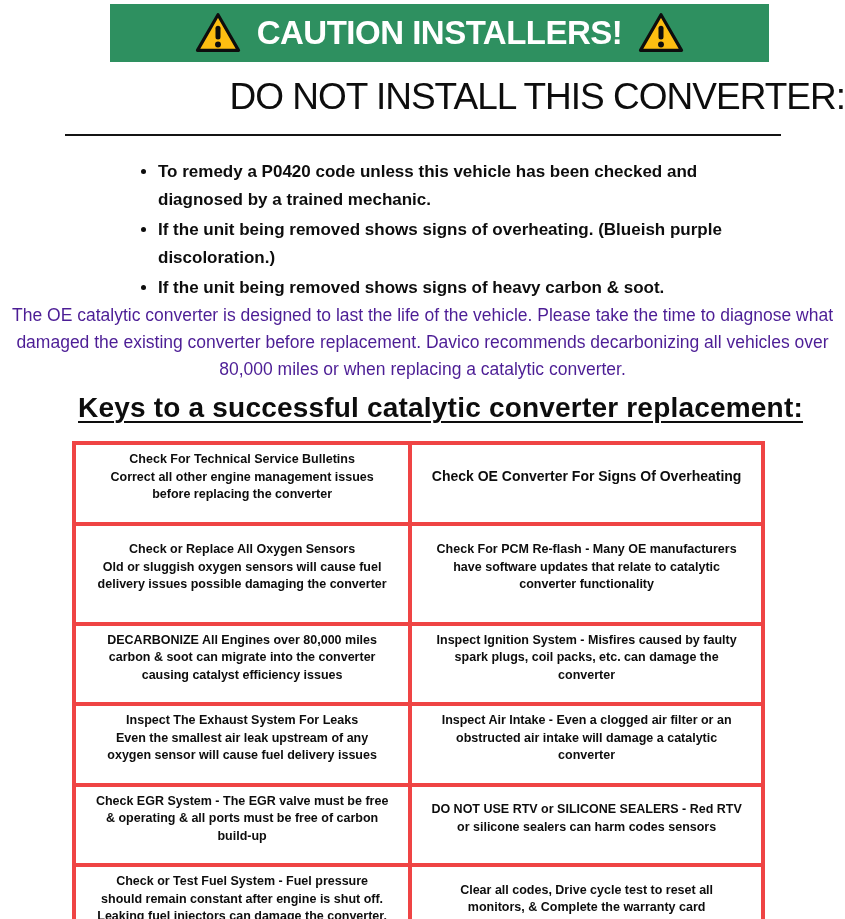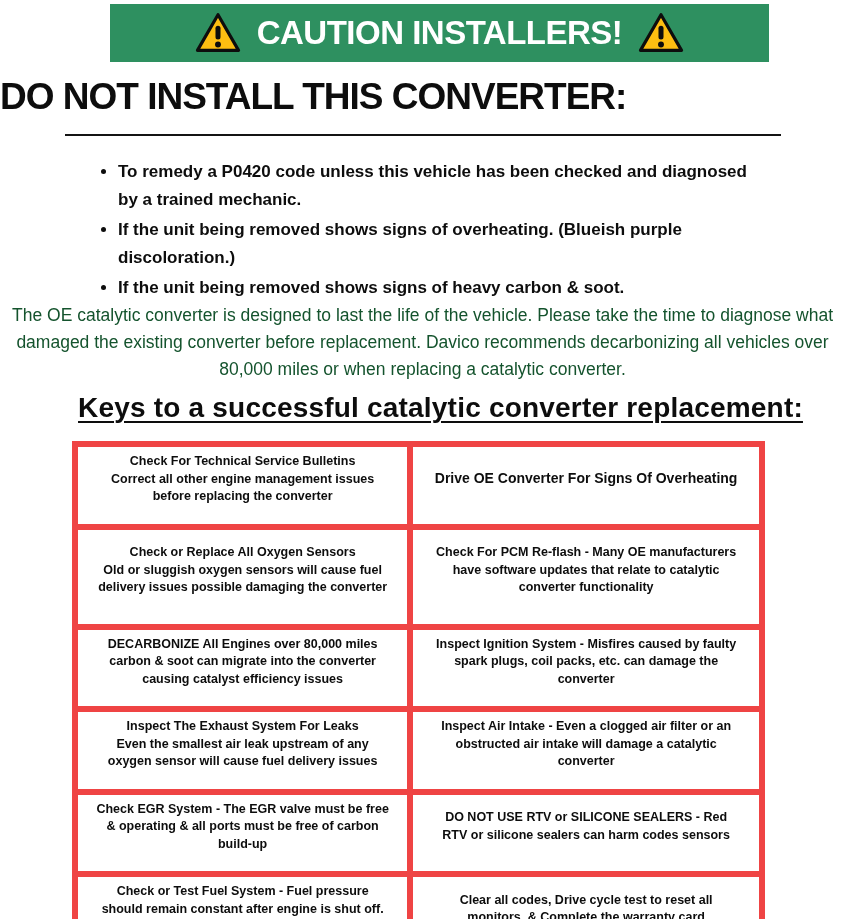--- a/index.html
+++ b/index.html
@@ -26,54 +26,54 @@
     font-weight: 800;
     letter-spacing: -0.5px;
     white-space: nowrap;
   }
   .tri-icon { width: 46px; height: 42px; display: block; }
 
   
   .headline {
     position: absolute;
     top: 76px; left: 0; width: 100%;
-    text-align: left;
+    text-align: right;
     font-size: 37px;
-    font-weight: 700;
+    font-weight: 400;
     letter-spacing: -1px;
   }
 
   .divider {
     position: absolute;
     top: 134px; left: 65px;
     width: 716px; height: 0;
     border-top: 2px solid #141414;
   }
 
   
   .warn-list {
     position: absolute;
     top: 158px; left: 118px;
     width: 648px;
     list-style: disc;
     font-size: 17px;
     font-weight: 700;
     line-height: 1.65;
   }
-  .warn-list li { margin-bottom: 2px; }
+  .warn-list li { margin-bottom: 2px; margin-left: 40px; }
 
   
   .intro {
     position: absolute;
     top: 302px; left: 12px;
     width: 821px;
     text-align: center;
     font-size: 17.5px;
     font-weight: 400;
-    color: #14532d;
+    color: #4c1d95;
     line-height: 1.55;
   }
 
   
   .keys-heading {
     position: absolute;
     top: 392px; left: 0; width: 100%;
     text-align: center;
     font-size: 28px;
     font-weight: 800;
@@ -86,21 +86,21 @@
 
   
   .keys-table {
     position: absolute;
     top: 441px; left: 72px;
     width: 693px;
     border-collapse: collapse;
     table-layout: fixed;
   }
   .keys-table td {
-    border: 6px solid #ef4444;
+    border: 4px solid #ef4444;
     text-align: center;
     vertical-align: middle;
     font-size: 12.5px;
     font-weight: 700;
     line-height: 1.4;
     padding: 6px 18px 18px;
     white-space: pre-line;
   }
   .keys-table col.left-col  { width: 48.8%; }
   .keys-table col.right-col { width: 51.2%; }
@@ -143,21 +143,21 @@
 
   <table class="keys-table">
     <colgroup>
         <col class="left-col">
         <col class="right-col">
       </colgroup>
     <tbody>
       <tr class="r1">
         <td>Check For Technical Service Bulletins
 Correct all other engine management issues before replacing the converter</td>
-        <td class="cell-lg">Drive OE Converter For Signs Of Overheating</td>
+        <td class="cell-lg">Check OE Converter For Signs Of Overheating</td>
       </tr>
       <tr class="r2">
         <td>Check or Replace All Oxygen Sensors
 Old or sluggish oxygen sensors will cause fuel delivery issues possible damaging the converter</td>
         <td>Check For PCM Re-flash - Many OE manufacturers have software updates that relate to catalytic converter functionality</td>
       </tr>
       <tr class="r3">
         <td>DECARBONIZE All Engines over 80,000 miles carbon &amp; soot can migrate into the converter causing catalyst efficiency issues</td>
         <td>Inspect Ignition System - Misfires caused by faulty spark plugs, coil packs, etc. can damage the converter</td>
       </tr>

